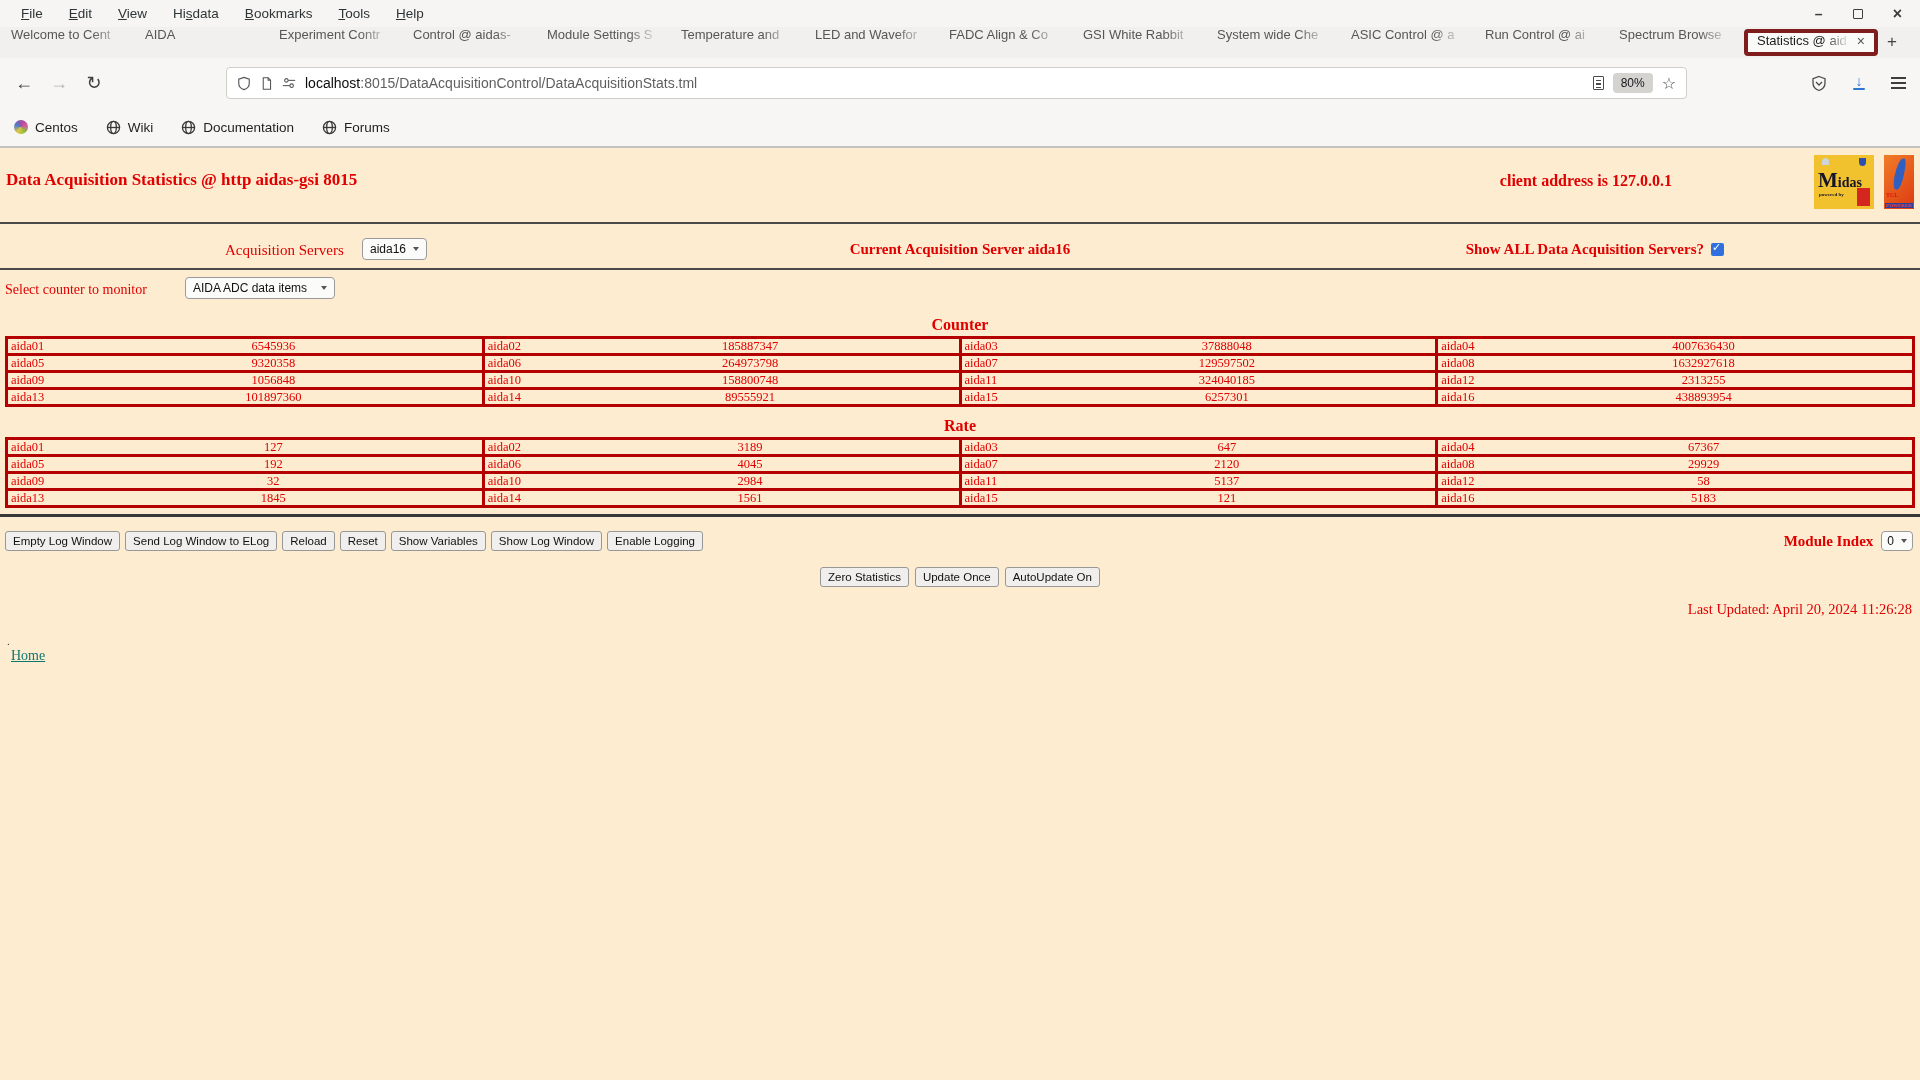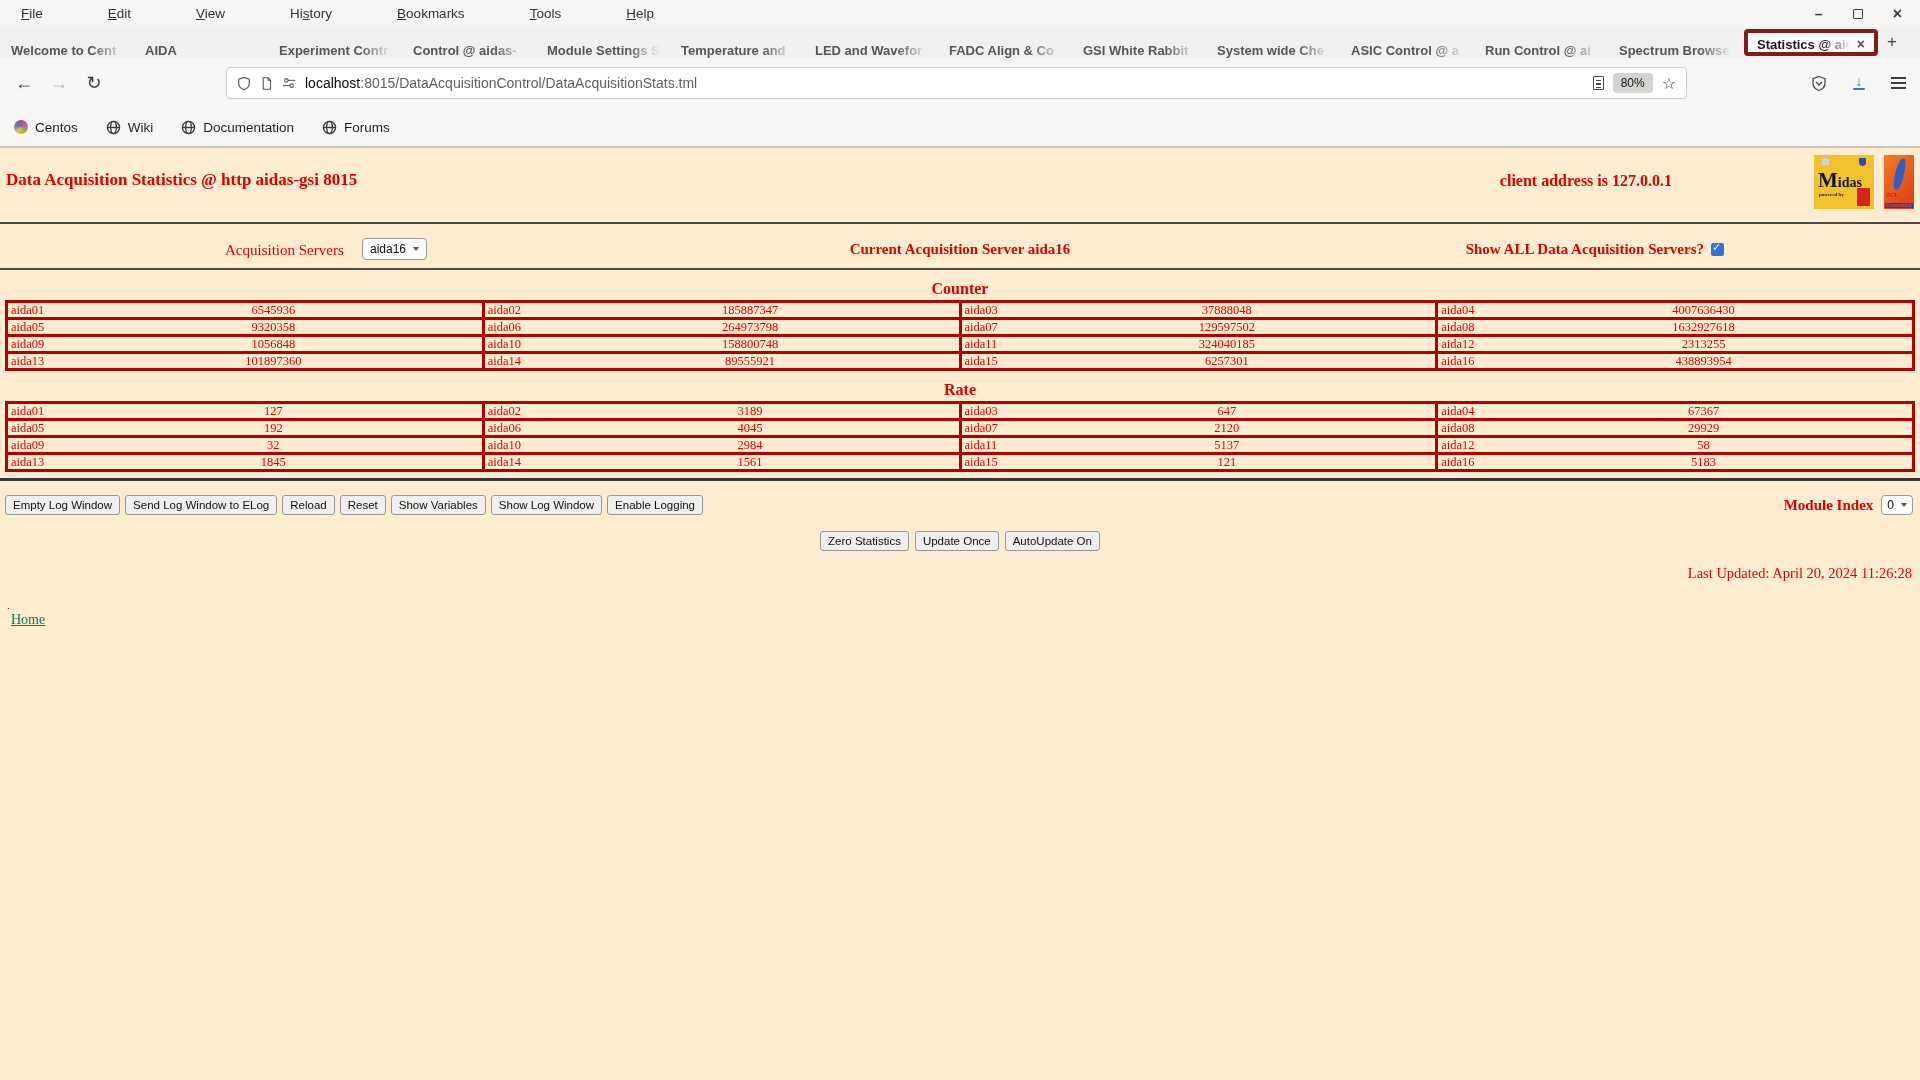--- a/index.html
+++ b/index.html
@@ -1,32 +1,32 @@
 <!DOCTYPE html>
 <html><head>
 <meta charset="utf-8">
 <style>
   * { margin:0; padding:0; box-sizing:border-box; }
   body { background:#dedede; font-family:"Liberation Sans",sans-serif; }
   .screen { width:1920px; height:1080px; position:relative; background:#f6f5f4; overflow:hidden; }
 
   
   .menubar { height:27px; background:#f6f5f4; display:flex; align-items:center; padding-left:8px;
-             font-size:13.5px; color:#2e3436;gap:39px; }
+             font-size:13.5px; color:#2e3436; }
   .menu-item { padding:3px 13px; cursor:default; }
   .menu-item .accel { text-decoration:underline; }
   .win-controls { margin-left:auto; display:flex; align-items:center; gap:30px; padding-right:18px; color:#3d3d3d; }
   .wc-min { font-size:14px; font-weight:bold; }
   .wc-max { width:10px; height:10px; border:1.6px solid #3d3d3d; border-radius:1px; }
   .wc-close { font-size:16px; font-weight:bold; }
 
   .tabbar { height:31px; background:#f1f0ef; display:flex; align-items:flex-start; padding-left:2px; }
   .tabs { display:flex; }
-  .tab { width:134px; height:31px; display:flex; align-items:flex-end; padding:0 9px;
-         font-size:13px; color:#565656; position:relative;font-weight:bold; }
+  .tab { width:134px; height:31px; display:flex; align-items:flex-start; padding:0 9px;
+         font-size:13px; color:#565656; position:relative; }
   .tab-label { flex:1; white-space:nowrap; overflow:hidden;
     -webkit-mask-image:linear-gradient(90deg,#000 70%,transparent 97%);
     mask-image:linear-gradient(90deg,#000 70%,transparent 97%); }
   .tab-close { display:none; font-size:14px; color:#555; margin-left:4px; }
   .tab.active { background:#fafaf9; border:4px solid #7f1d1d; border-radius:4px; height:27px; margin-top:2px; color:#1b1b1b; }
   .tab.active .tab-close { display:block; }
   .newtab { width:28px; height:27px; margin-top:2px; text-align:center; font-size:17px; color:#444; line-height:26px; }
 
   .navbar { height:50px; background:#f7f6f5; display:flex; align-items:center; padding:0 14px; gap:15px; }
   .nav-ico { width:20px; text-align:center; font-size:18px; color:#3f3f3f; }
@@ -123,21 +123,21 @@
 </style>
 </head>
 <body>
 
 <div class="screen">
 
   <div class="menubar">
     <span class="menu-item"><span></span><span class="accel">F</span><span>ile</span></span>
     <span class="menu-item"><span></span><span class="accel">E</span><span>dit</span></span>
     <span class="menu-item"><span></span><span class="accel">V</span><span>iew</span></span>
-    <span class="menu-item"><span>Hi</span><span class="accel">s</span><span>tory</span></span>
+    <span class="menu-item"><span>Hi</span><span class="accel">s</span><span>data</span></span>
     <span class="menu-item"><span></span><span class="accel">B</span><span>ookmarks</span></span>
     <span class="menu-item"><span></span><span class="accel">T</span><span>ools</span></span>
     <span class="menu-item"><span></span><span class="accel">H</span><span>elp</span></span>
     <span class="win-controls">
       <span class="wc-min">–</span>
       <span class="wc-max"></span>
       <span class="wc-close">×</span>
     </span>
   </div>
 
@@ -308,20 +308,27 @@
       <span class="show-all-wrap">
         <span class="show-all-label">Show ALL Data Acquisition Servers?</span>
         <span class="checkbox">
             <span class="cb-check">✓</span>
           </span>
       </span>
     </div>
 
     <hr class="rule">
 
+    <div class="row-counter-sel">
+      <span class="counter-sel-label">Select counter to monitor</span>
+      <span class="sel counter-select">
+          <span>AIDA ADC data items</span>
+          <span class="chev"></span>
+        </span>
+    </div>
 
     <div class="tbl-head">Counter</div>
     <table class="dtable">
       <tbody>
 
       <tr>
             <td>
               <span class="lbl">aida01</span>
               <span class="val">6545936</span>
             </td>

